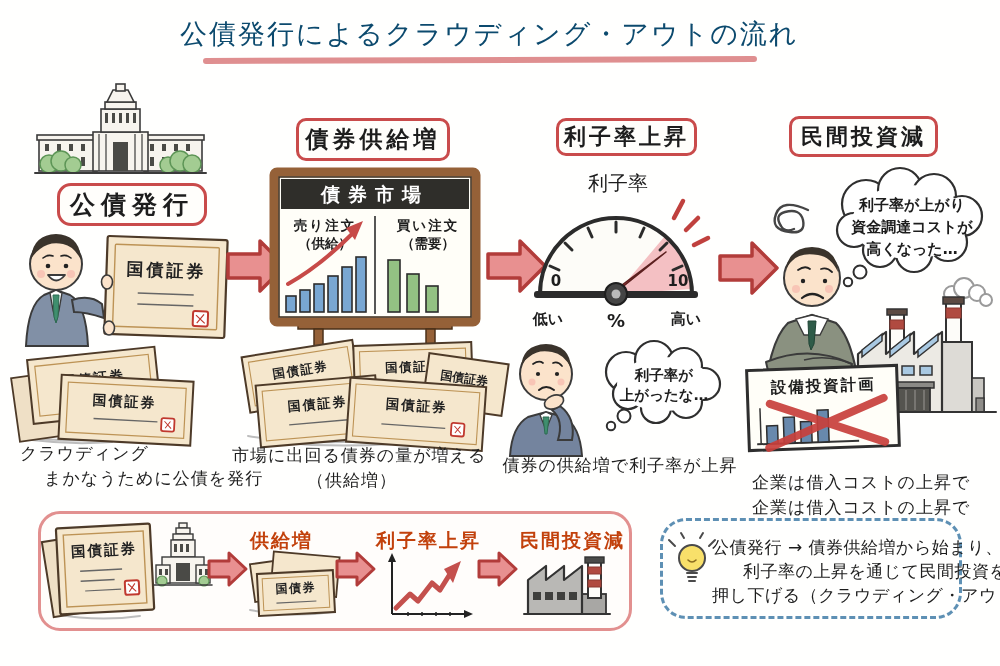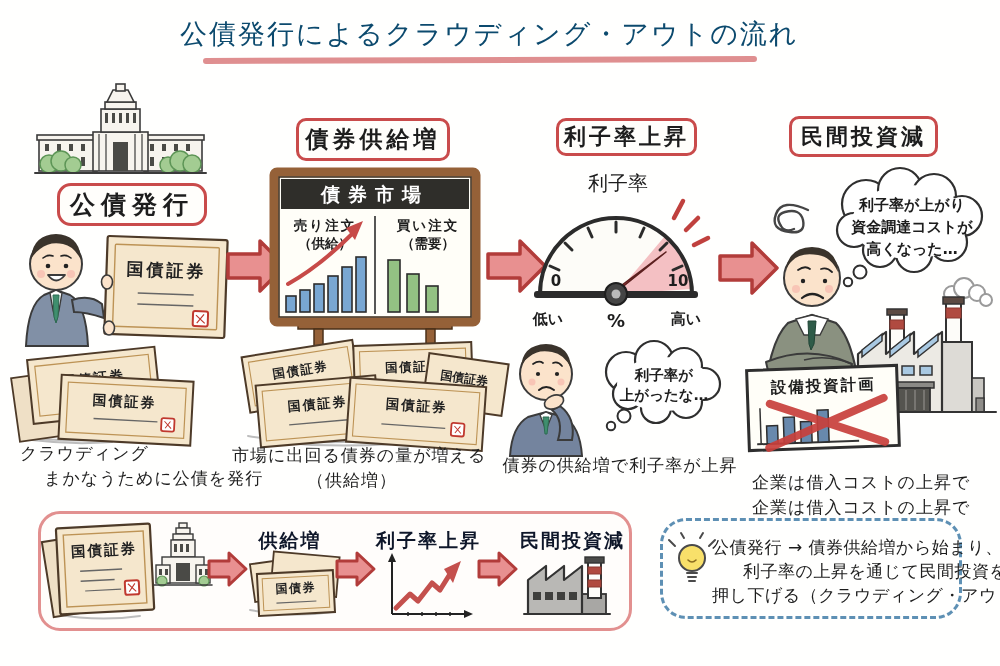--- a/index.html
+++ b/index.html
@@ -12,22 +12,22 @@
               font-size:27px;font-weight:normal;letter-spacing:2px;color:#0c4a6e;white-space:nowrap;}
   .title-underline{position:absolute;left:203px;top:57px;width:554px;height:6px;
               background:#d97b7c;border-radius:3px;transform:rotate(-0.2deg);opacity:.85;}
   .label-box{position:absolute;display:flex;align-items:center;justify-content:center;
               background:#fffefb;border:3px solid #c94b4b;border-radius:10px;
               font-weight:bold;color:#1d1d1d;white-space:nowrap;}
   .caption{position:absolute;color:#1e1e1e;font-size:17px;letter-spacing:1px;
               line-height:25px;font-weight:500;white-space:nowrap;}
   .caption span{display:block;}
   .caption .indent{margin-left:24px;}
-  .flow-label{position:absolute;font-size:19px;font-weight:bold;color:#0f172a;
-              text-align:center;letter-spacing:2px;white-space:nowrap;}
+  .flow-label{position:absolute;font-size:19px;font-weight:bold;color:#c2410c;
+              letter-spacing:2px;white-space:nowrap;}
   .summary-box{position:absolute;left:38px;top:511px;width:594px;height:120px;
               border:3.5px solid #e2908f;border-radius:22px;background:#fffdfb;}
   .note-box{position:absolute;left:660px;top:518px;width:302px;height:101px;
               border:3px dashed #5e90b4;border-radius:26px;}
   .note-line{position:absolute;font-size:17px;color:#1c1c1c;letter-spacing:.5px;white-space:nowrap;}
   .sign-rot{transform:rotate(-2deg);}
   text{font-family:"DejaVu Sans",sans-serif;}
 </style>
 </head>
 <body>

